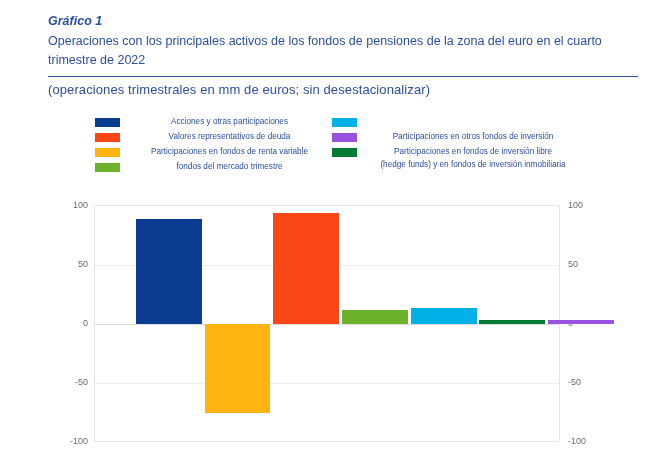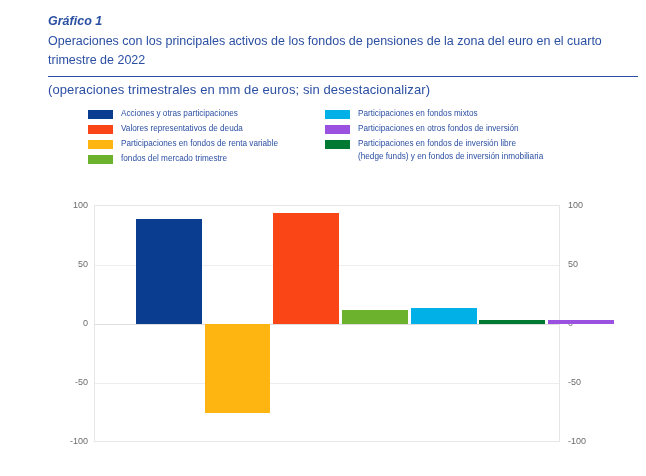--- a/index.html
+++ b/index.html
@@ -52,23 +52,24 @@
     top: 82px;
     font-size: 13px;
     color: #2b4fa2;
     letter-spacing: 0.1px;
   }
 
   
   .legend {
     position: absolute;
     left: 88px;
-    top: 108px;
+    top: 116px;
     width: 500px;
     font-size: 0;
+    text-align: center;
   }
   .legend-col {
     display: inline-block;
     vertical-align: top;
   }
   .legend-col.left { width: 237px; }
   .legend-col.right { width: 250px; }
   .legend-row {
     position: relative;
     min-height: 13px;
@@ -179,21 +180,20 @@
       <span class="legend-swatch" style="background:#6cb22d;"></span>
       <span class="legend-cont">fondos del mercado trimestre</span>
     </div>
 
   </div>
 
   <div class="legend-col right">
 
     <div class="legend-row">
       <span class="legend-swatch" style="background:#00b0e6;"></span>
-      <span class="legend-label">Participaciones en fondos mixtos</span>
     </div>
 
     <div class="legend-row">
       <span class="legend-swatch" style="background:#9b51e0;"></span>
       <span class="legend-label">Participaciones en otros fondos de inversión</span>
     </div>
 
     <div class="legend-row">
       <span class="legend-swatch" style="background:#007a33;"></span>
       <span class="legend-label">Participaciones en fondos de inversión libre</span>

